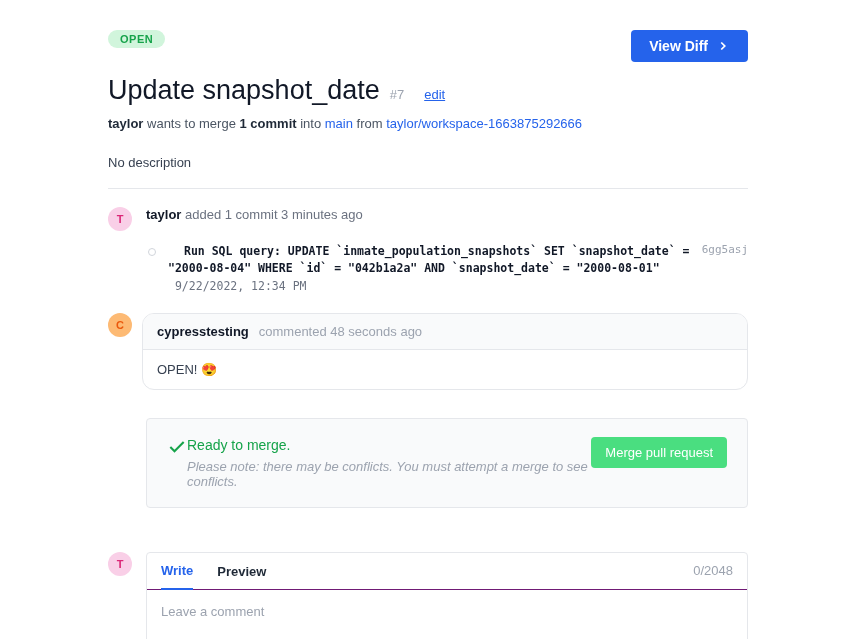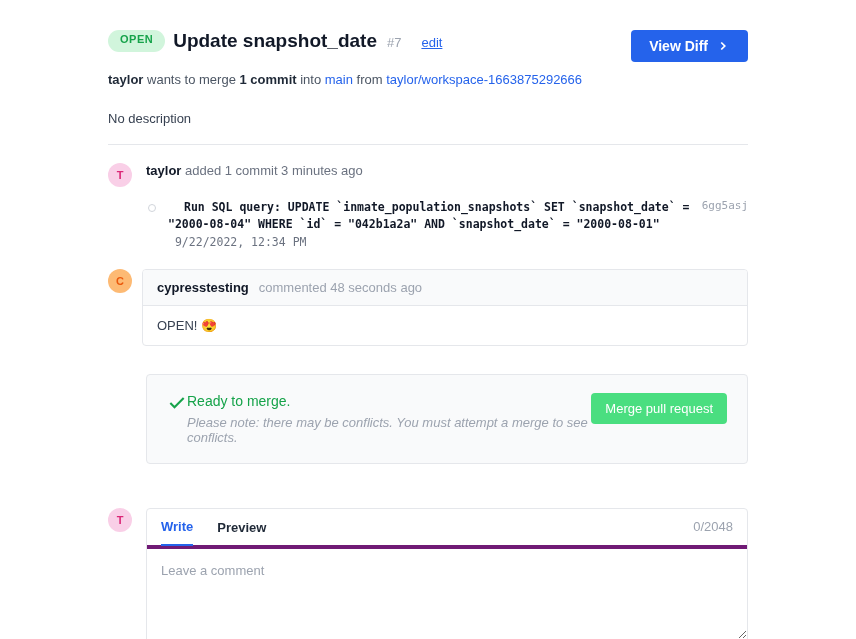--- a/index.html
+++ b/index.html
@@ -1,23 +1,23 @@
 <!DOCTYPE html>
 <html><head>
 <meta charset="utf-8">
 <style>
 * { margin: 0; padding: 0; box-sizing: border-box; }
 body { font-family: -apple-system, BlinkMacSystemFont, "Segoe UI", Helvetica, Arial, sans-serif; color: #1f2937; background: #fff; font-size: 14px; }
 .container { max-width: 640px; margin: 0 auto; padding: 30px 0; }
 
 .header-row { display: flex; align-items: flex-start; justify-content: space-between; margin-bottom: 4px; }
-.header-left { display: flex; flex-direction: row; gap: 8px; }
+.header-left { display: flex; flex-direction: column; gap: 8px; }
 .status-badge { display: inline-block; background: #d1f5dc; color: #16a34a; font-weight: 600; font-size: 11px; padding: 3px 12px; border-radius: 12px; letter-spacing: 0.5px; width: fit-content; }
 .title-row { display: flex; align-items: baseline; gap: 10px; }
-.pr-title { font-size: 19px; font-weight: 700; color: #111827; }
+.pr-title { font-size: 27px; font-weight: 400; color: #111827; margin-top: 19px; }
 .pr-num { color: #9ca3af; font-size: 13px; }
 .edit-link { color: #2563eb; font-size: 13px; text-decoration: underline; cursor: pointer; margin-left: 10px; }
 .view-diff-btn { background: #2563eb; color: #fff; border: none; padding: 8px 18px; border-radius: 4px; font-weight: 600; font-size: 14px; cursor: pointer; display: inline-flex; align-items: center; gap: 8px; }
 .view-diff-btn svg { width: 14px; height: 14px; }
 
 .merge-line { font-size: 13px; color: #4b5563; margin-top: 10px; }
 .merge-line b { font-weight: 700; color: #1f2937; }
 .merge-line a { color: #2563eb; text-decoration: none; }
 
 .no-desc { font-size: 13px; color: #374151; margin-top: 24px; padding-bottom: 18px; border-bottom: 1px solid #e5e7eb; }
@@ -32,36 +32,36 @@
 .timeline-content { flex: 1; font-size: 13px; }
 .timeline-content b { font-weight: 700; color: #111827; }
 .timeline-content .muted { color: #6b7280; }
 
 .commit-row { display: flex; align-items: flex-start; gap: 12px; margin-top: 12px; margin-left: 40px; }
 .commit-dot { width: 8px; height: 8px; border: 1px solid #d1d5db; border-radius: 50%; flex-shrink: 0; margin-top: 5px; }
 .commit-msg { font-family: "SFMono-Regular", Consolas, monospace; font-size: 11.5px; color: #6b7280; line-height: 1.5; flex: 1; }
 .commit-msg .code-b { color: #111827; font-weight: 600; margin-left: 16px; }
 .commit-hash { font-family: "SFMono-Regular", Consolas, monospace; font-size: 11px; color: #9ca3af; flex-shrink: 0; }
 
-.comment-card { border: 1px solid #e5e7eb; border-radius: 4px; overflow: hidden; flex: 1; margin-left: -4px; }
+.comment-card { border: 1px solid #e5e7eb; border-radius: 12px; overflow: hidden; flex: 1; margin-left: -4px; }
 .comment-head { background: #f9fafb; padding: 10px 14px; font-size: 13px; border-bottom: 1px solid #e5e7eb; }
 .comment-head b { font-weight: 700; color: #111827; }
 .comment-head .time { color: #9ca3af; margin-left: 10px; }
 .comment-body { padding: 12px 14px; font-size: 13px; color: #374151; }
 
 .merge-box { margin-top: 28px; margin-left: 38px; border: 1px solid #e5e7eb; background: #f9fafb; border-radius: 4px; padding: 18px 20px; display: flex; gap: 0; }
 .merge-check svg { width: 20px; height: 20px; color: #16a34a; }
 .merge-text { flex: 1; }
 .merge-ready { color: #16a34a; font-size: 14px; }
 .merge-note { color: #9ca3af; font-style: italic; font-size: 13px; margin-top: 6px; }
 .merge-btn { background: #4ade80; color: #fff; border: none; padding: 8px 14px; border-radius: 4px; font-weight: 400; font-size: 13px; cursor: pointer; align-self: flex-start; }
 
 .editor { margin-top: 44px; display: flex; gap: 14px; }
 .editor-box { flex: 1; border: 1px solid #e5e7eb; border-radius: 4px; overflow: hidden; }
-.editor-tabs { display: flex; align-items: center; padding: 10px 14px 0; border-bottom: 4px solid #701a75; gap: 24px; }
+.editor-tabs { display: flex; align-items: center; padding: 10px 14px 0; border-bottom: 1px solid #701a75; gap: 24px; }
 .editor-tab { font-size: 13px; font-weight: 600; padding-bottom: 10px; cursor: pointer; margin-bottom: -1px; }
 .editor-tab.active { color: #2563eb; border-bottom: 2px solid #2563eb; }
 .editor-counter { margin-left: auto; color: #9ca3af; font-size: 13px; padding-bottom: 10px; }
 .editor-area { border: none; width: 100%; min-height: 90px; padding: 14px; font-size: 13px; font-family: inherit; resize: vertical; outline: none; }
 .editor-area::placeholder { color: #9ca3af; }
 </style>
 </head>
 <body>
 
 <div class="container">

